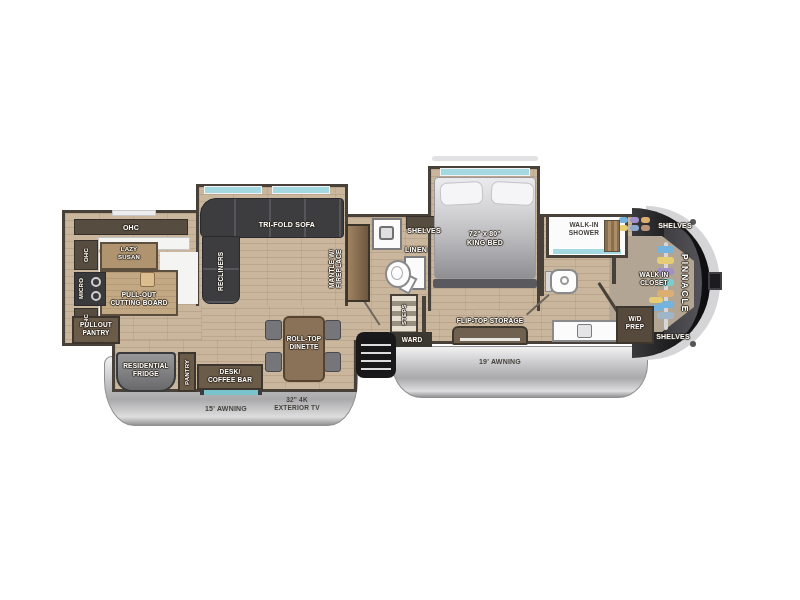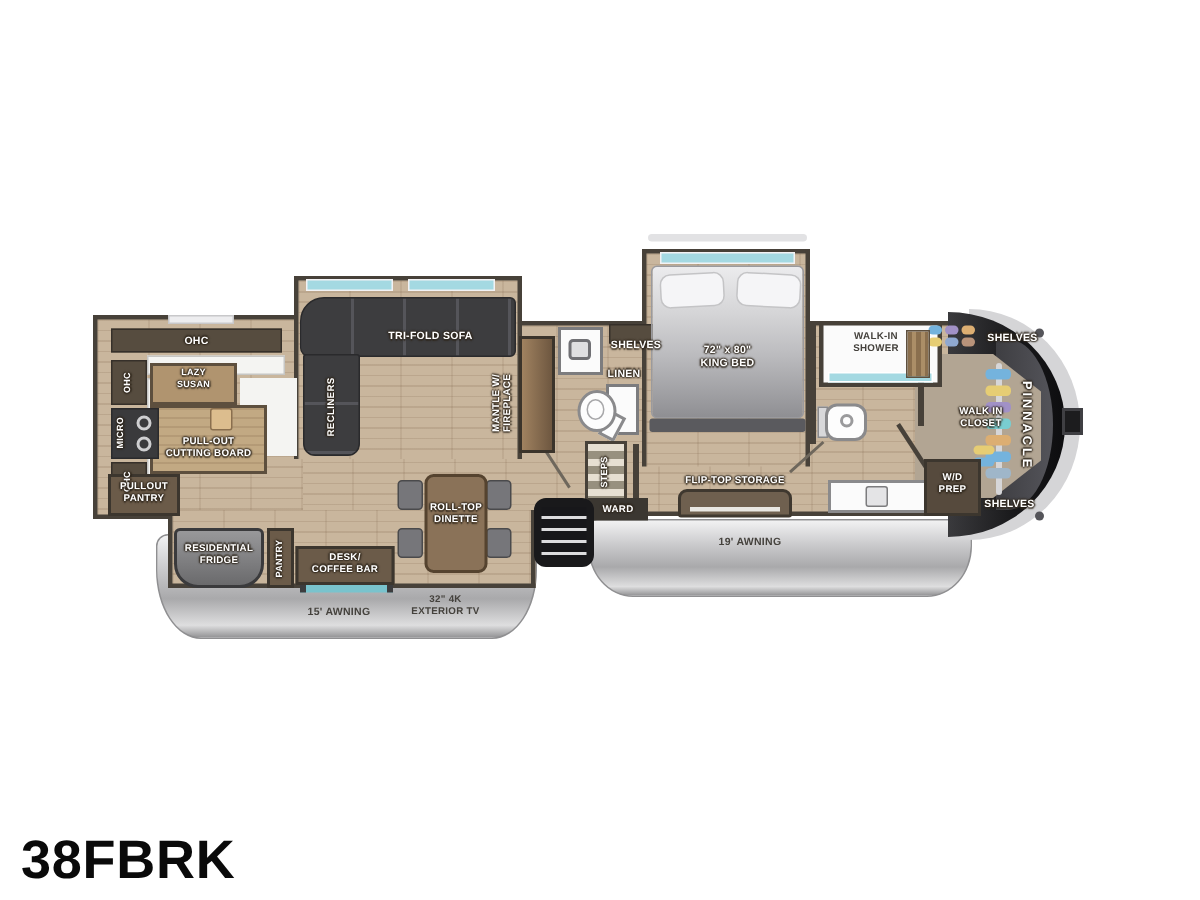--- a/index.html
+++ b/index.html
@@ -179,14 +179,13 @@
 COFFEE BAR</div>
   <div class="lbl v s6" style="left:180px;top:354px;width:14px;height:36px">PANTRY</div>
   <div class="lbl s65" style="left:116px;top:362px;width:60px">RESIDENTIAL
 FRIDGE</div>
 
   <div class="lbl dk" style="left:180px;top:404px;width:92px">15' AWNING</div>
   <div class="lbl dk" style="left:452px;top:357px;width:96px">19' AWNING</div>
   <div class="lbl dk s65" style="left:260px;top:396px;width:74px">32" 4K
 EXTERIOR TV</div>
 
-  <div id="model">38FBRK</div>
 </div>
 
 </body></html>

